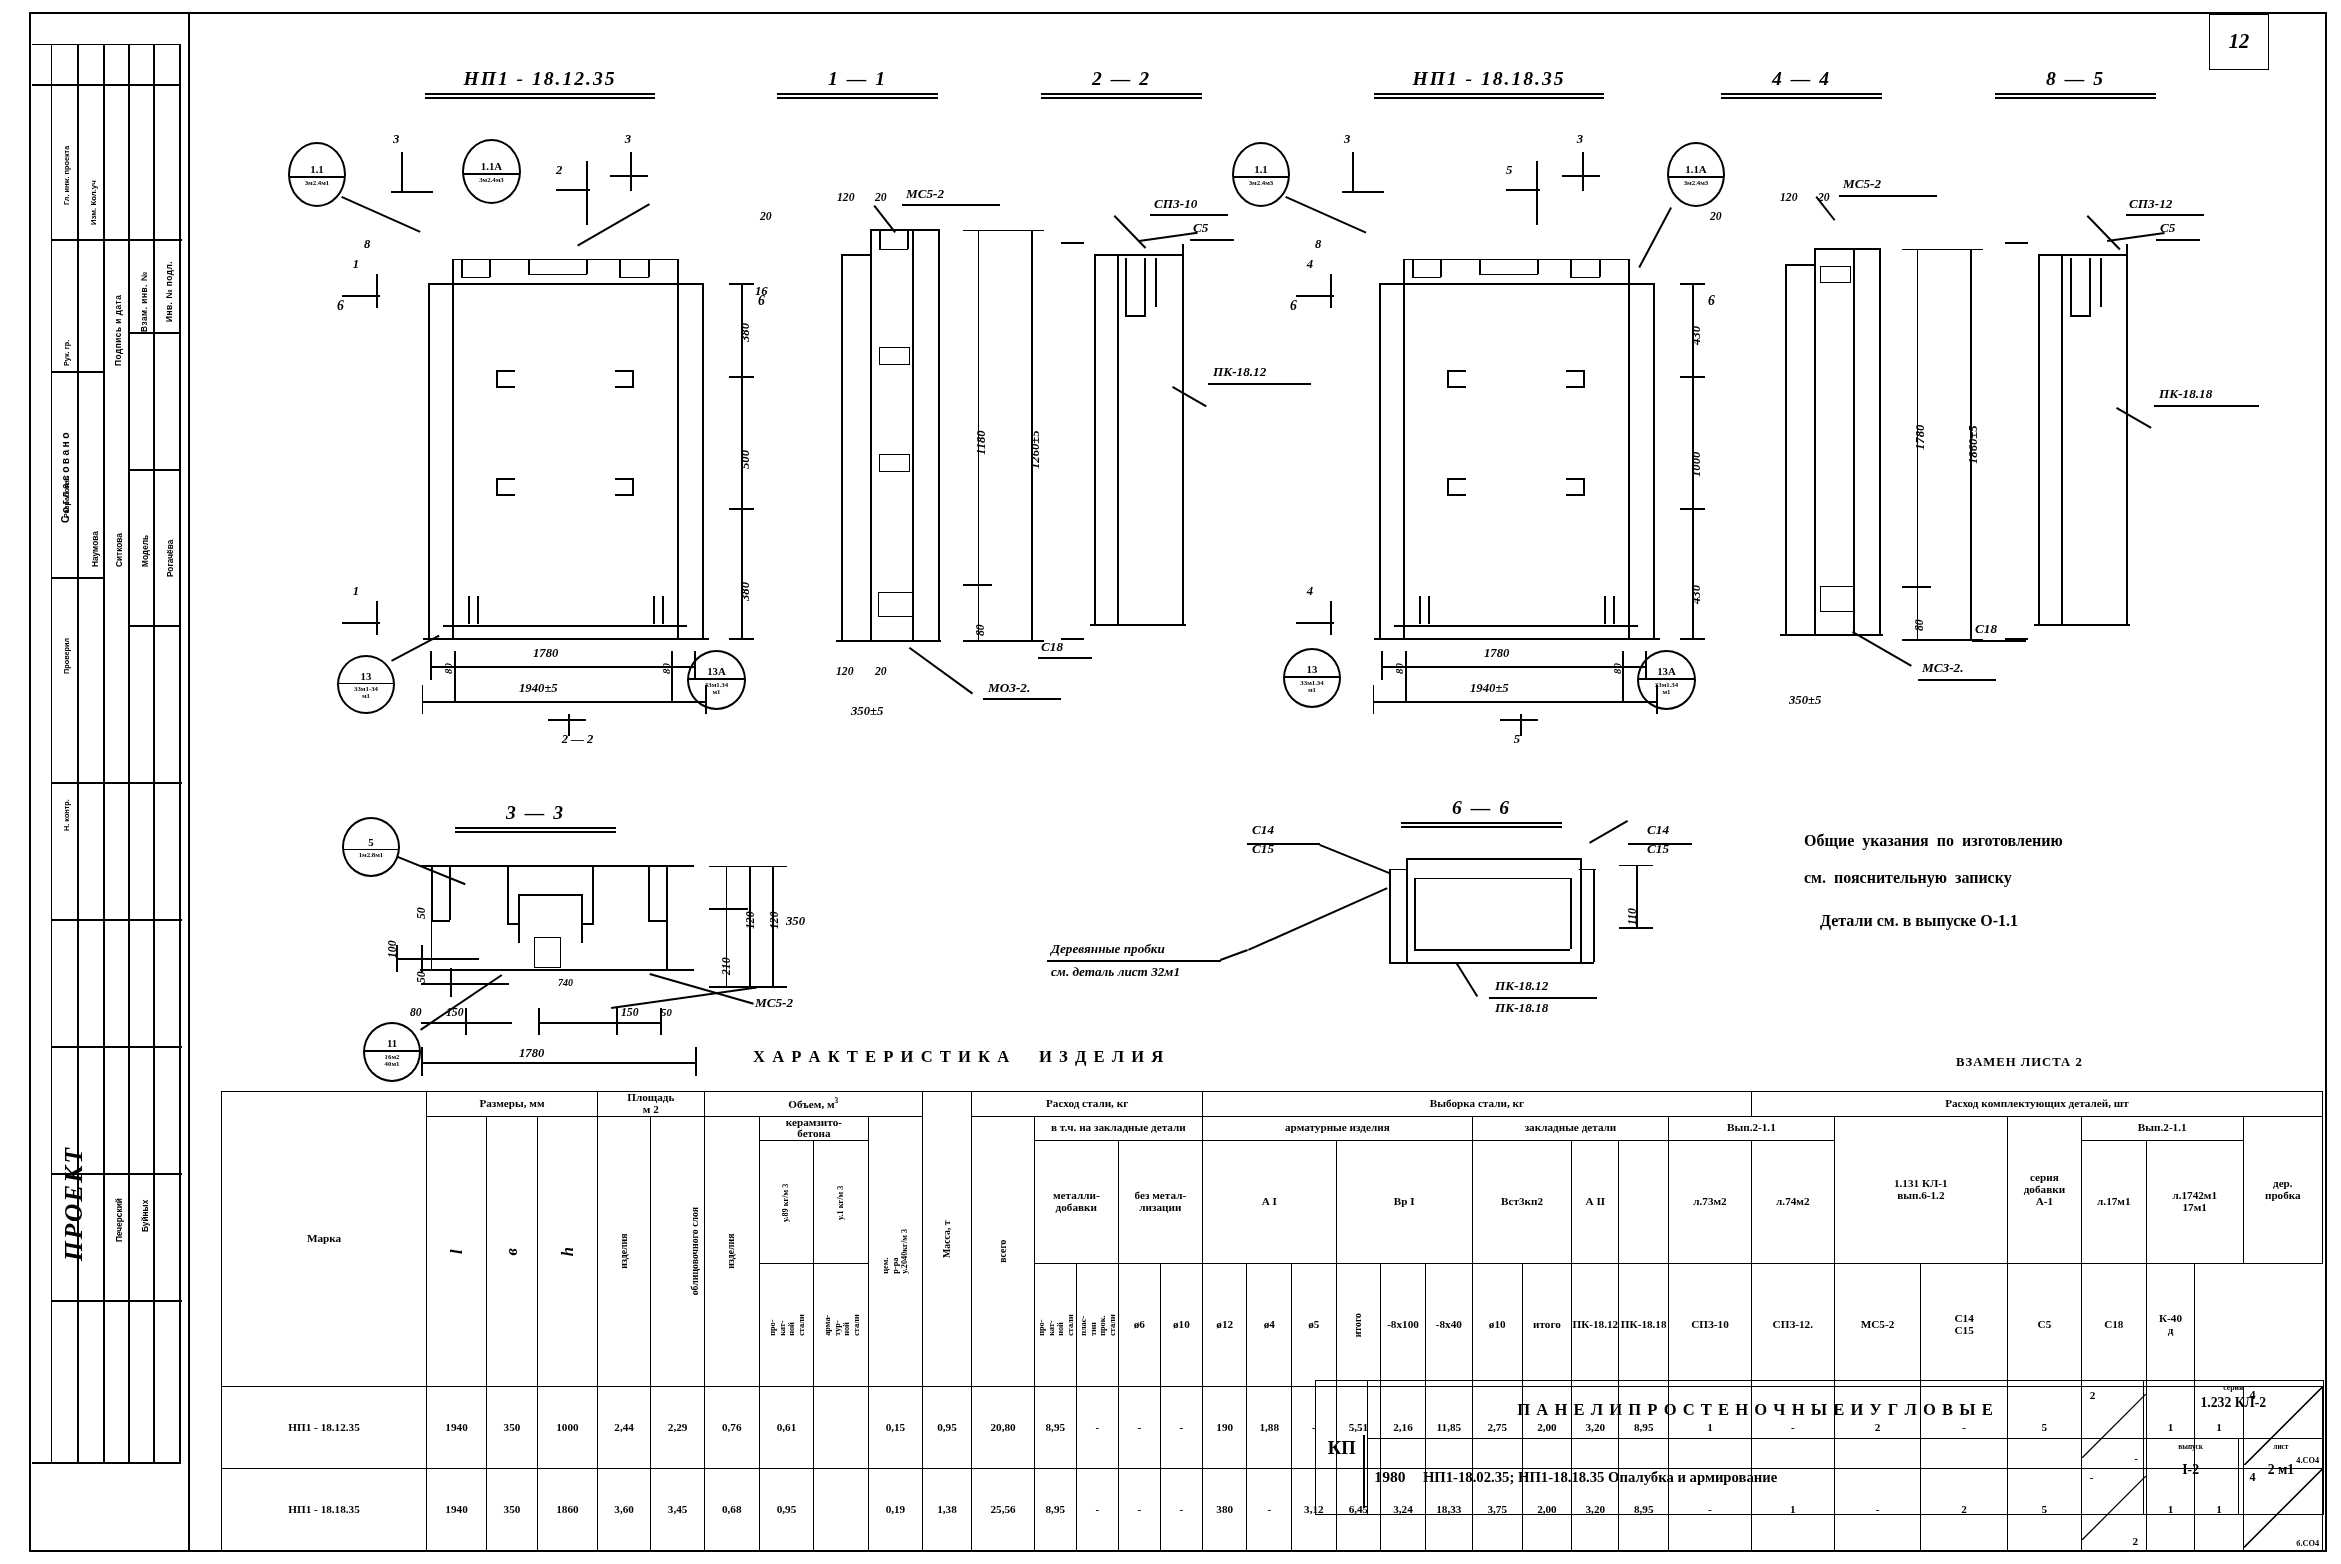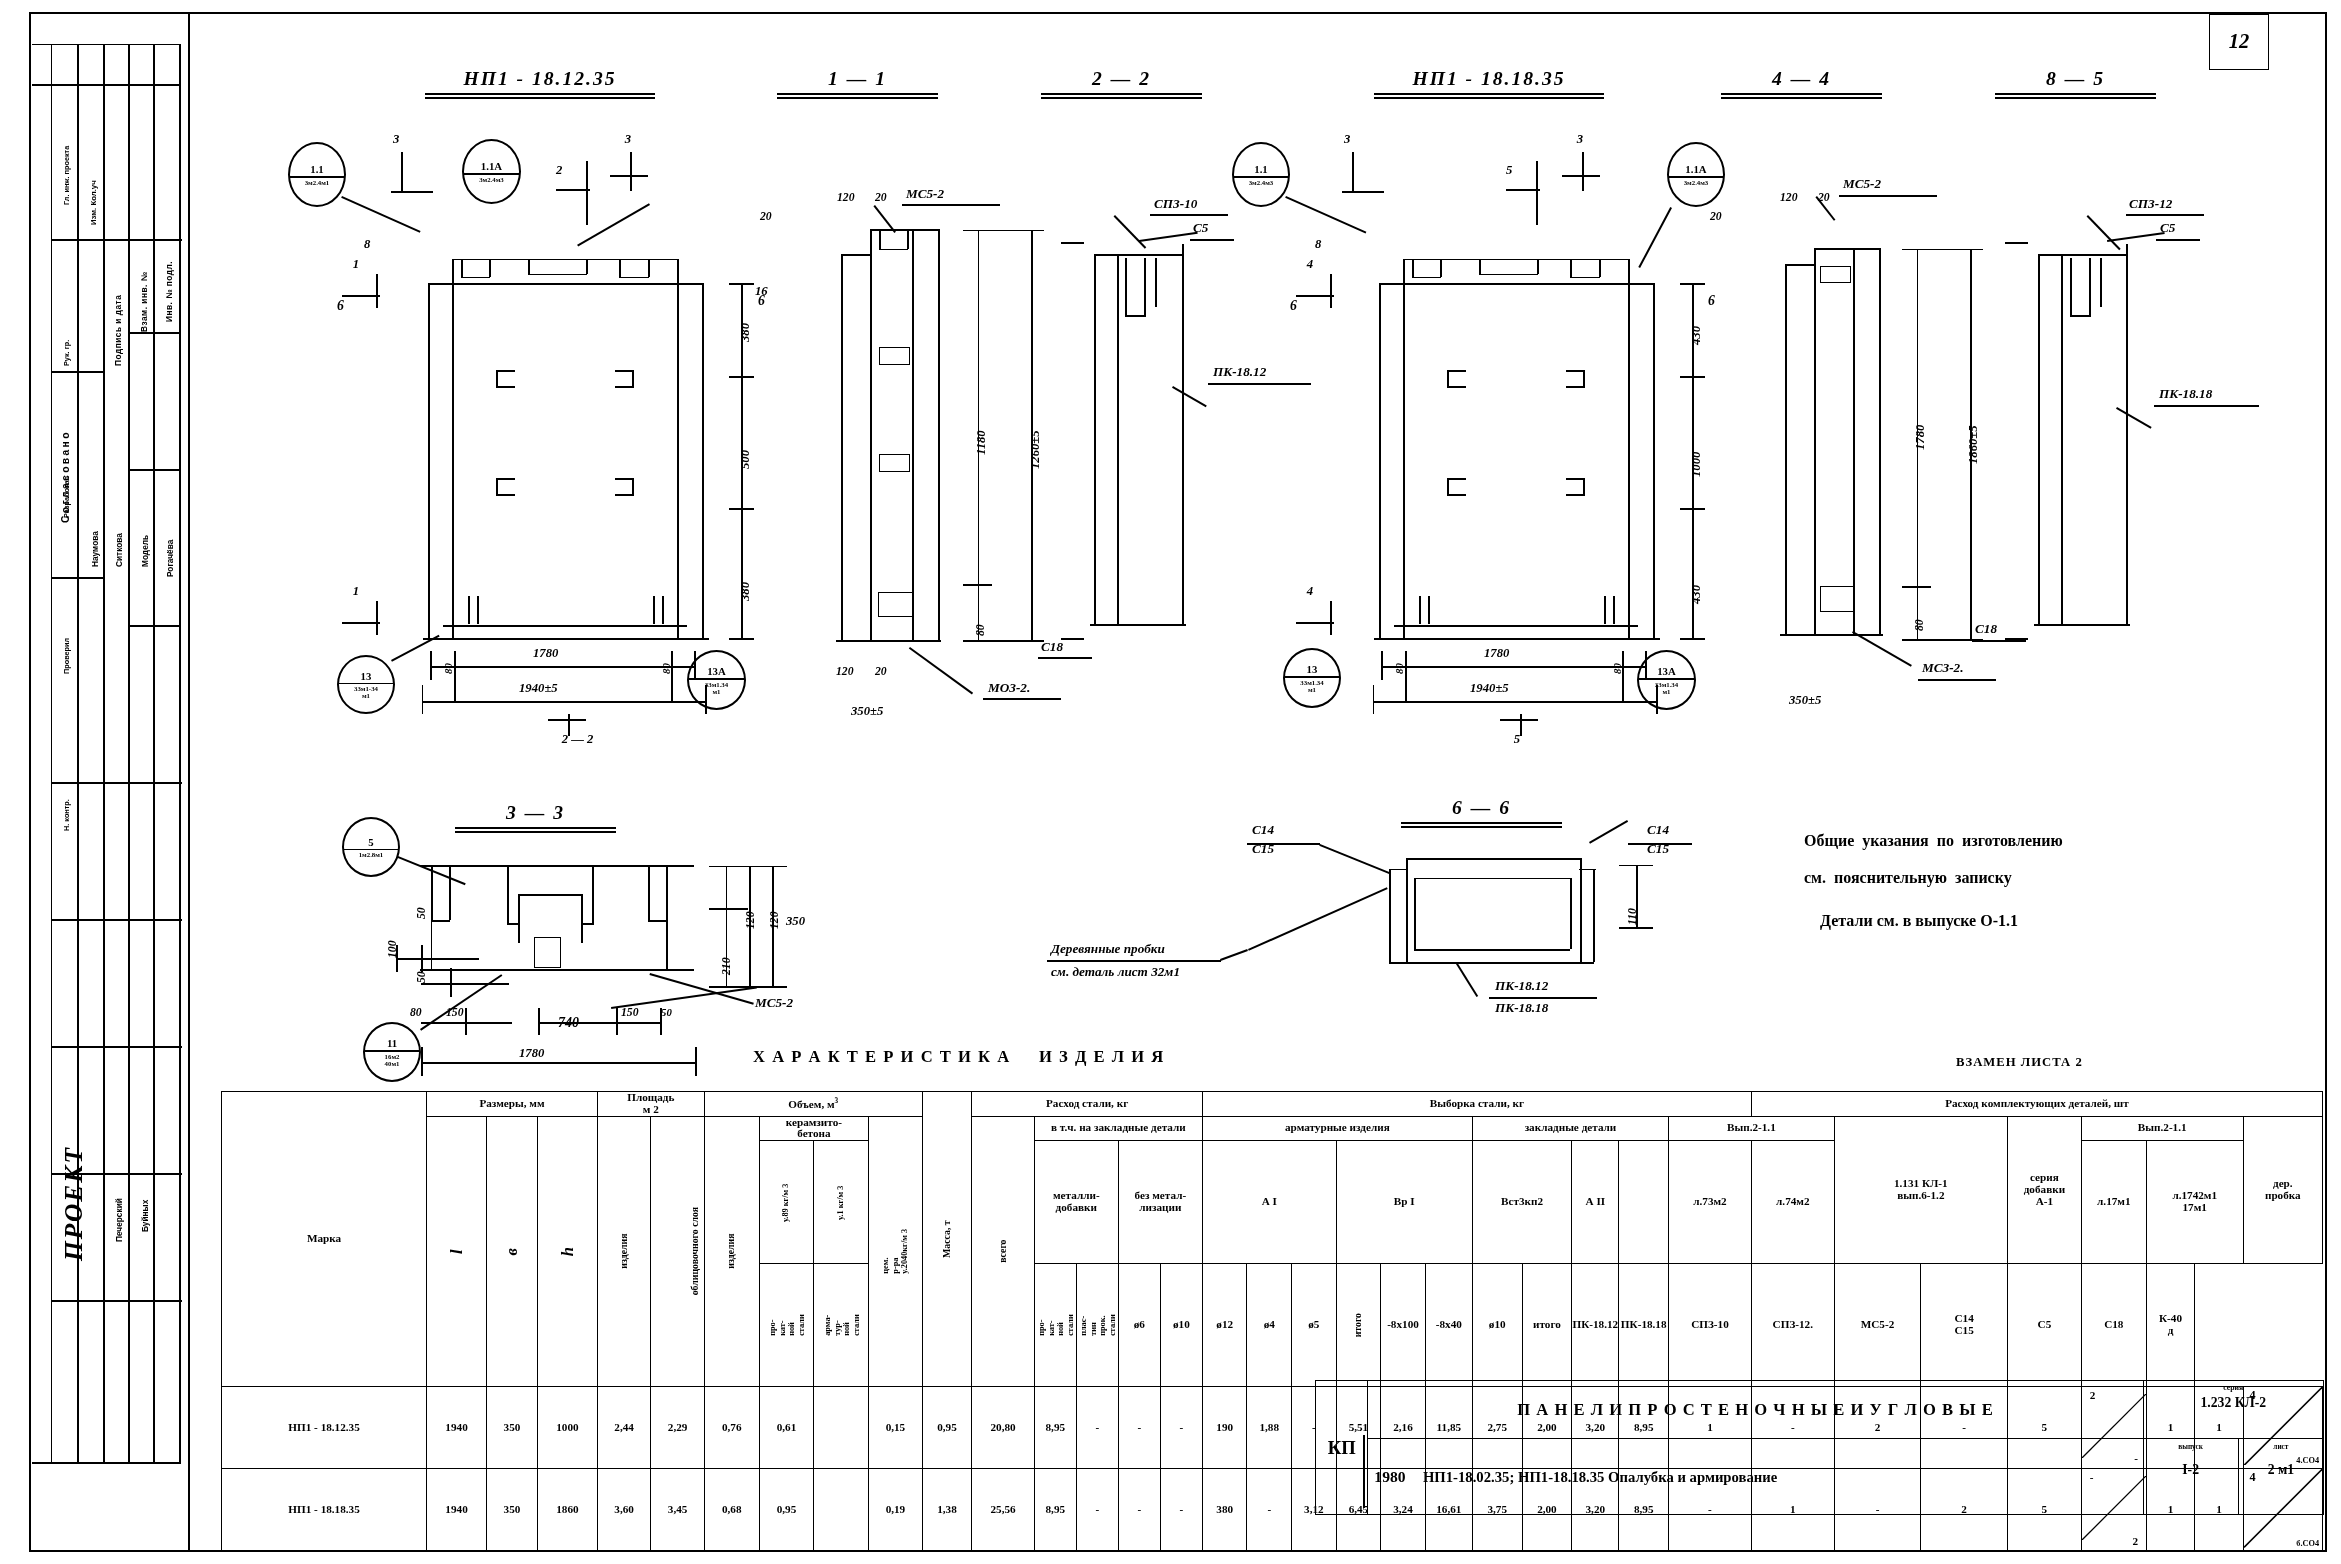--- a/index.html
+++ b/index.html
@@ -570,21 +570,21 @@
      <div class="vl" style="left:93px;top:118px;height:27px;"></div>
      <div class="vl" style="left:166px;top:118px;height:27px;"></div>
      <div class="vl" style="left:244px;top:118px;height:27px;"></div>
      <div class="vl" style="left:288px;top:118px;height:27px;"></div>
   </div>
   <div class="dimv" style="left:386px;top:958px;font-size:11.7px;">100</div>
   <div class="dimv" style="left:415px;top:919px;font-size:11.7px;">50</div>
   <div class="dimv" style="left:415px;top:983px;font-size:11.7px;">50</div>
   <div class="dim" style="left:410px;top:1006px;font-size:11.7px;">80</div>
   <div class="dim" style="left:446px;top:1006px;font-size:11.7px;">150</div>
-  <div class="dim" style="left:558px;top:1015px;font-size:14px;font-style:italic;">740</div>
+  <div class="dim" style="left:558px;top:977px;font-size:10px;font-style:italic;">740</div>
   <div class="dim" style="left:621px;top:1006px;font-size:11.7px;">150</div>
   <div class="dim" style="left:661px;top:1006px;font-size:10.8px;">50</div>
   <div class="dim" style="left:519px;top:1046px;">1780</div>
   <div class="ab" style="left:704px;top:861px;width:88px;height:161px;">
      <div class="vl" style="left:21.5px;top:4.9px;height:122px;"></div>
      <div class="vl" style="left:45px;top:4.9px;height:122px;"></div>
      <div class="vl" style="left:68px;top:4.9px;height:122px;"></div>
      <div class="hl" style="left:4.9px;top:4.9px;width:78px;"></div>
      <div class="hl" style="left:4.9px;top:47px;width:39px;"></div>
      <div class="hl" style="left:4.9px;top:125px;width:78px;"></div>
@@ -868,21 +868,21 @@
       <td class="val">25,56</td>
       <td class="val">8,95</td>
       <td class="val">-</td>
       <td class="val">-</td>
       <td class="val">-</td>
       <td class="val">380</td>
       <td class="val">-</td>
       <td class="val">3,12</td>
       <td class="val">6,45</td>
       <td class="val">3,24</td>
-      <td class="val">16,61</td>
+      <td class="val">18,33</td>
       <td class="val">3,75</td>
       <td class="val">2,00</td>
       <td class="val">3,20</td>
       <td class="val">8,95</td>
       <td class="val">-</td>
       <td class="val">1</td>
       <td class="val">-</td>
       <td class="val">2</td>
       <td class="val">5</td>
       <td class="val" style="position:relative;">

